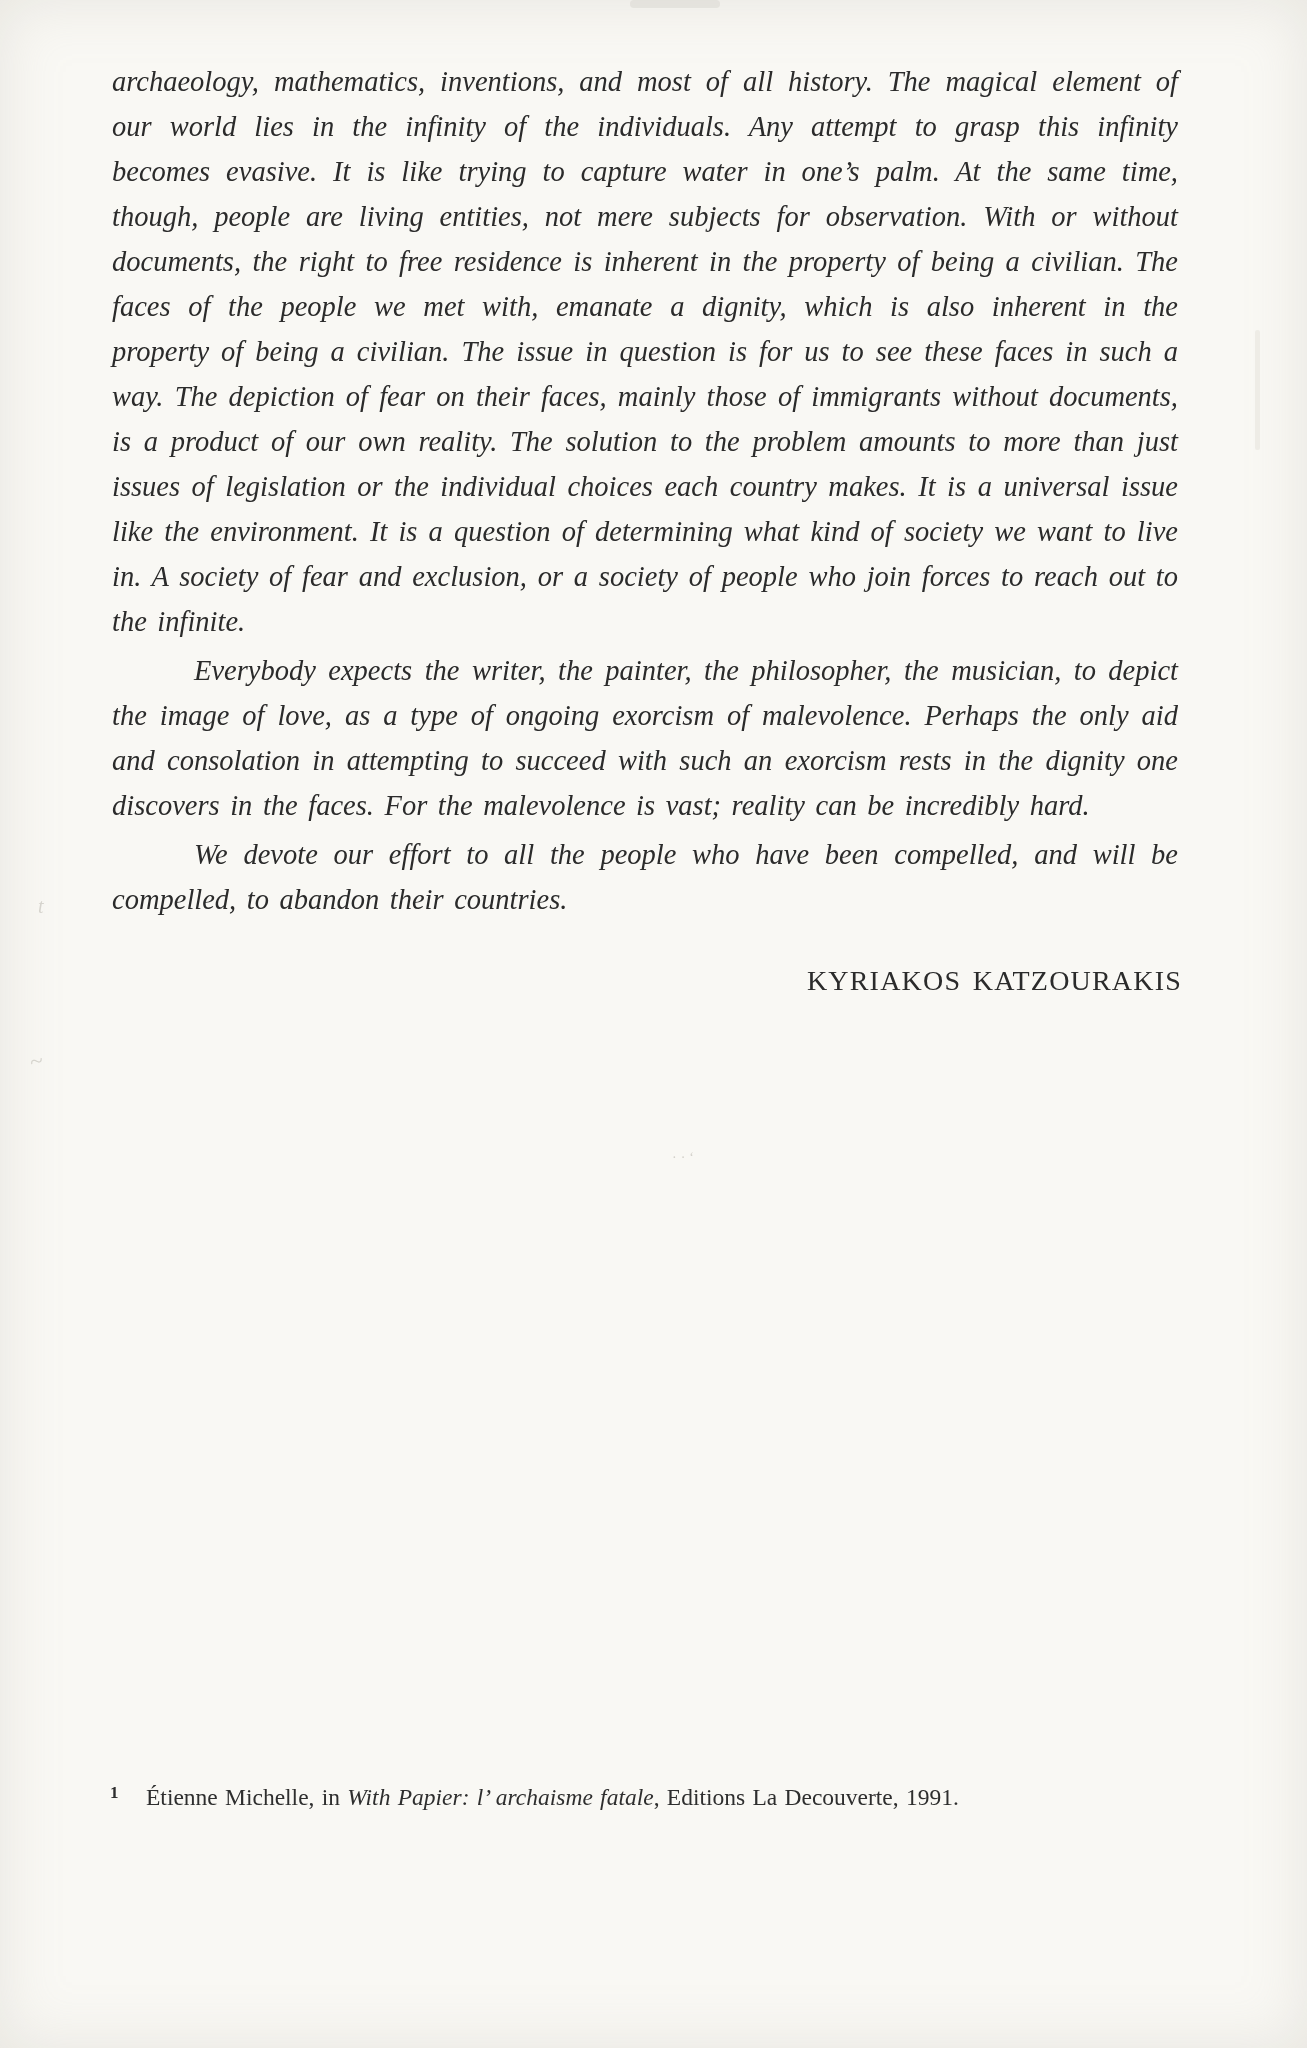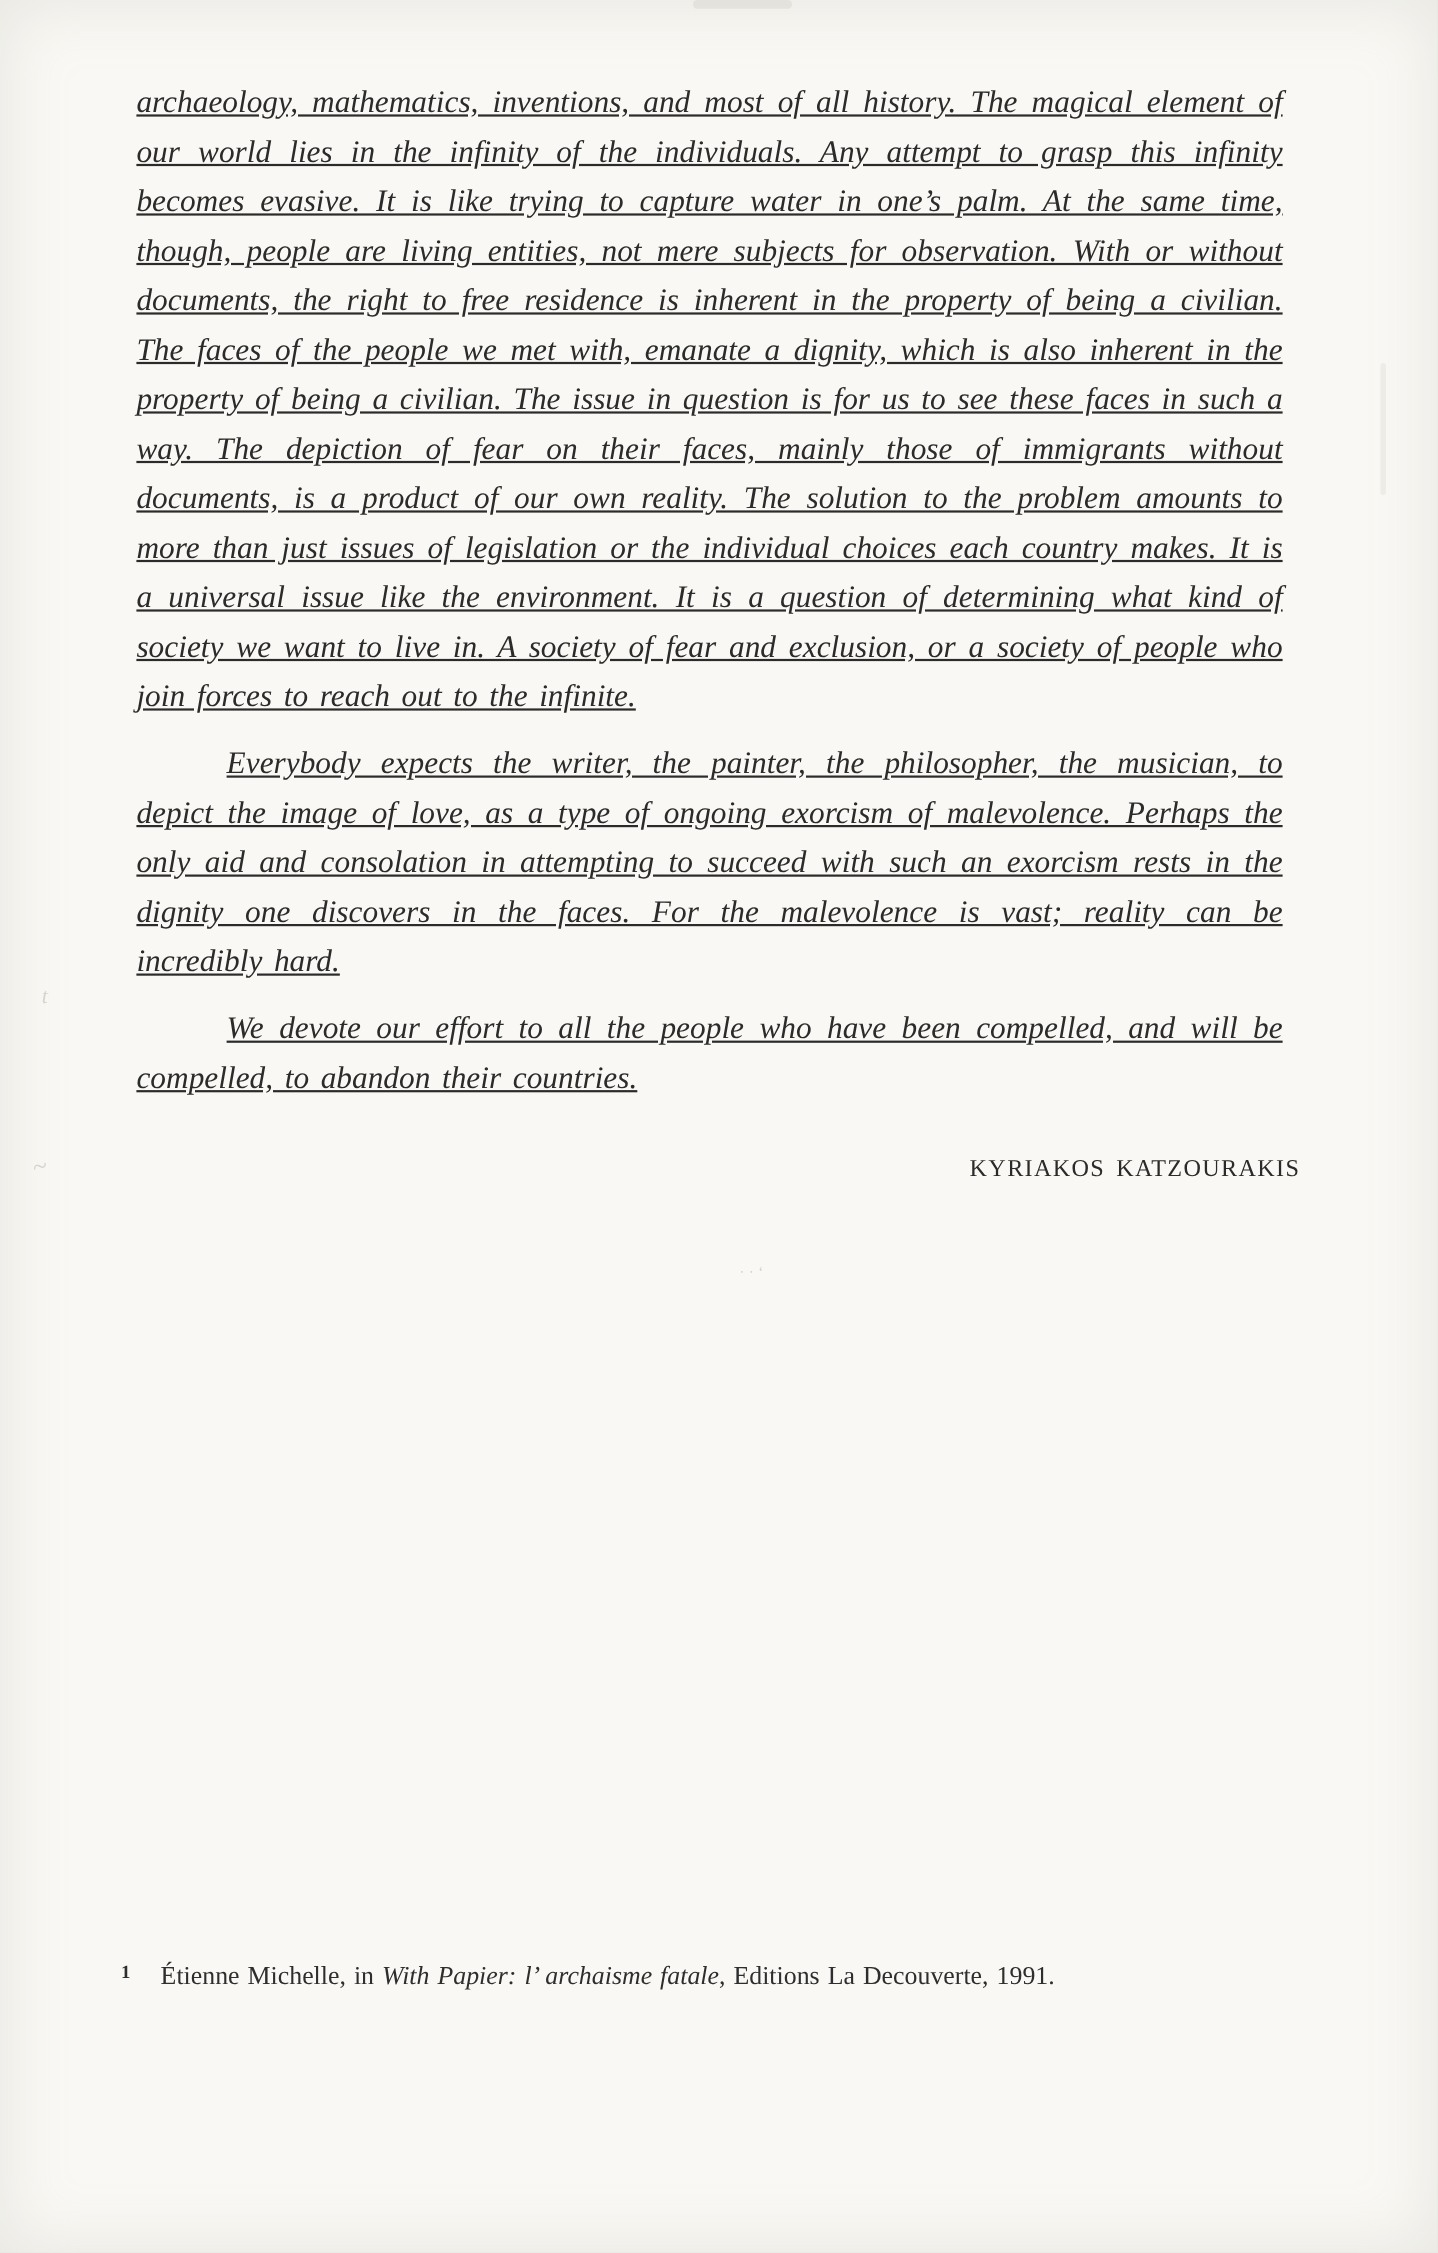--- a/index.html
+++ b/index.html
@@ -24,39 +24,38 @@
     top: 55px;
     left: 108px;
     width: 1074px;
     font-style: italic;
     font-size: 28.5px;
     line-height: 45px;
     text-align: justify;
     word-spacing: 0.12em;
   }
   .para {
-    margin: 16px;
+    margin: 4px;
     padding: 0;
-    text-decoration: underline;
   }
   .para.indent {
     text-indent: 82px;
   }
   .fnref {
     font-size: 0.6em;
     line-height: 0;
     vertical-align: super;
   }
   .signature {
     margin-top: 36px;
     text-align: right;
   }
   .sig-name {
     font-style: normal;
-    font-size: 22px;
+    font-size: 28px;
     line-height: 45px;
     letter-spacing: 1.2px;
     text-align: right;
   }
   .sig-translation {
     font-style: italic;
     font-size: 28px;
     line-height: 45px;
   }
   .footnote {

